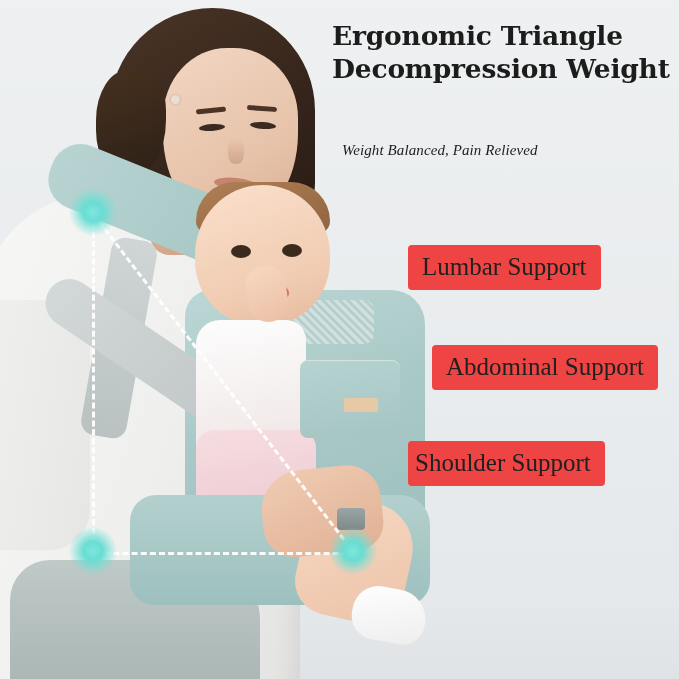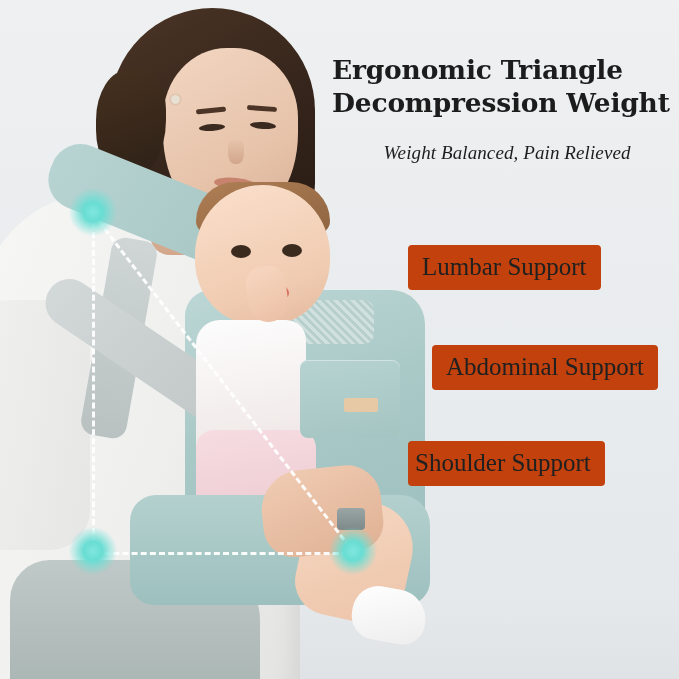--- a/index.html
+++ b/index.html
@@ -286,38 +286,37 @@
     position: absolute;
     left: 332px;
     top: 19px;
     width: 345px;
     color: #1c1c1c;
     font-family: "DejaVu Serif", serif;
     font-weight: 700;
     font-size: 26.5px;
     line-height: 33px;
     letter-spacing: -0.2px;
-    margin-top: 34px;
   }
   .subhead {
     position: absolute;
     left: 342px;
     top: 142px;
     width: 330px;
-    text-align: center;
+    text-align: left;
     color: #1d1d1d;
     font-family: "Liberation Serif", serif;
     font-style: italic;
-    font-size: 19px;
+    font-size: 15px;
     letter-spacing: .1px;
   }
 
   .feature {
     position: absolute;
-    background: #c2410c;
+    background: #ef4444;
     color: #202020;
     font-family: "Liberation Serif", serif;
     font-size: 25px;
     line-height: 1;
     padding: 9px 14px 11px 14px;
     border-radius: 4px;
     white-space: nowrap;
   }
   .f1 { left: 408px; top: 245px; }
   .f2 { left: 432px; top: 345px; }

